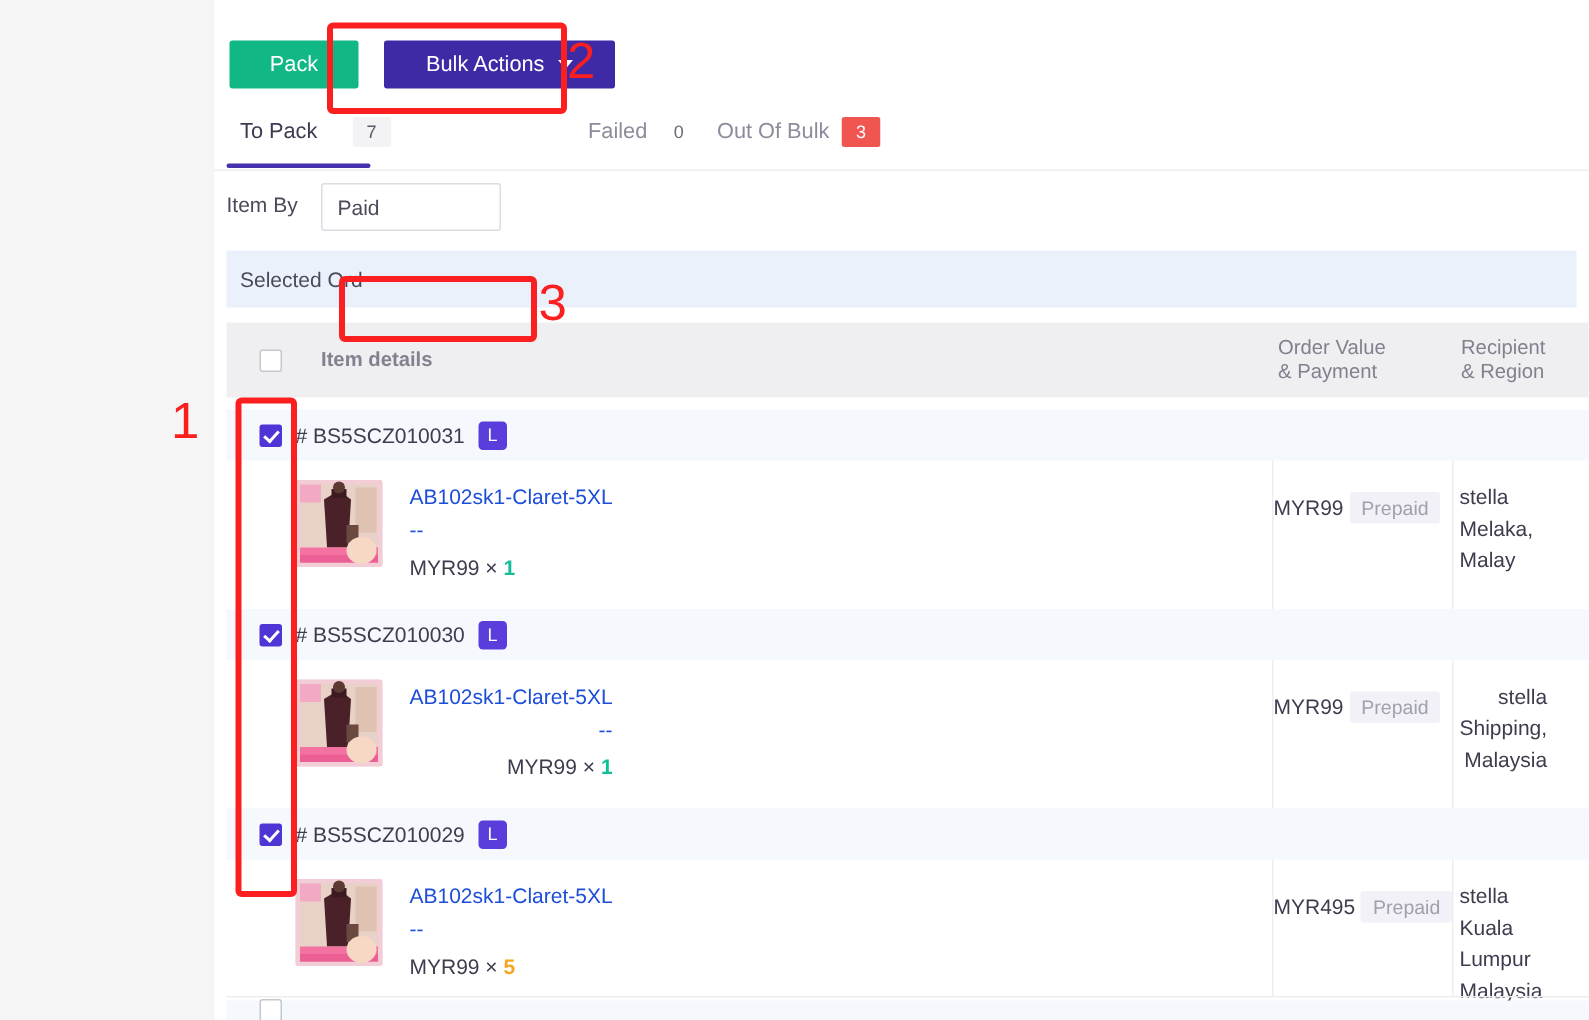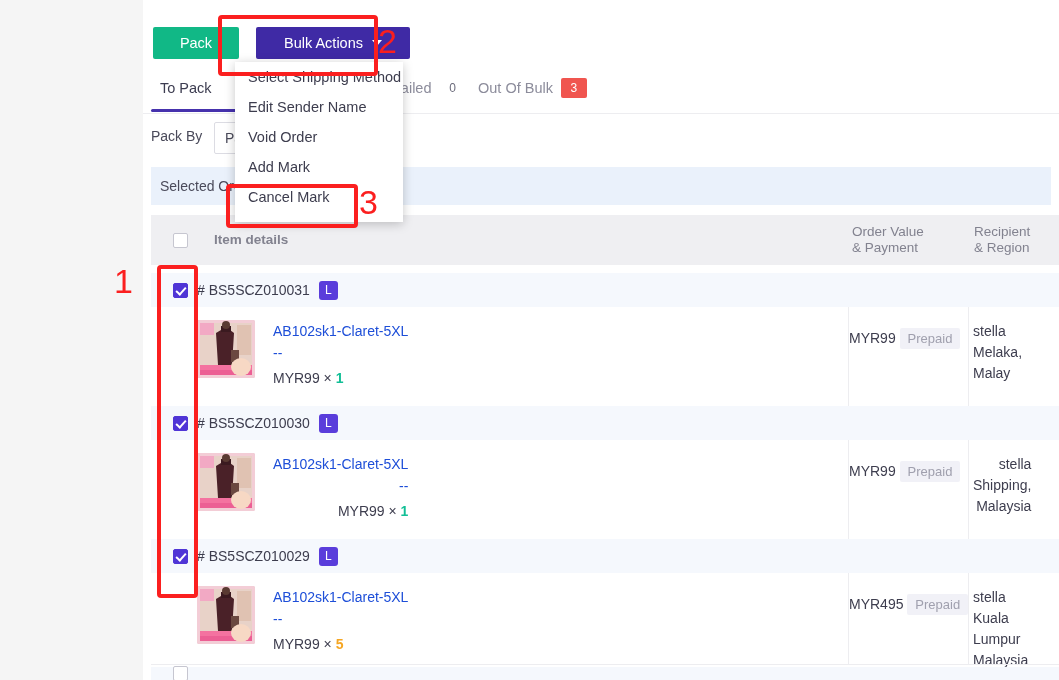--- a/index.html
+++ b/index.html
@@ -158,21 +158,21 @@
     </div>
     <div class="tab" style="left:335px;">
       <span>Out Of Bulk</span>
       <span class="count alert">3</span>
     </div>
     <div class="tab-underline" style="left:8px; top:43px; width:96px;"></div>
   </div>
   <div class="tabs-rule"></div>
 
   <div class="sortrow">
-    <span class="sort-label">Pack By</span>
+    <span class="sort-label">Item By</span>
     <div class="sort-select">
       <span>Paid</span>
     </div>
   </div>
 
   <div class="selected-banner">
     <span>Selected Ord</span>
   </div>
 
   <div class="tbl-head">
@@ -330,27 +330,20 @@
     </div>
   </div>
   <div class="hrule" style="top:664px;"></div>
 
   <div class="order" style="top:667px; height:13px;">
     <div class="order-head" style="height:13px;">
       <span class="chk"></span>
     </div>
   </div>
 
-  <div class="dropdown">
-    <div class="menu-item">Select Shipping Method</div>
-    <div class="menu-item">Edit Sender Name</div>
-    <div class="menu-item">Void Order</div>
-    <div class="menu-item">Add Mark</div>
-    <div class="menu-item">Cancel Mark</div>
-  </div>
 
   <div class="anno-box" style="left:157px; top:265px; width:33px; height:325px;"></div>
   <span class="anno-num" style="left:114px; top:262px;">1</span>
 
   <div class="anno-box" style="left:218px; top:15px; width:152px; height:53px;"></div>
   <span class="anno-num" style="left:378px; top:22px;">2</span>
 
   <div class="anno-box" style="left:226px; top:184px; width:124px; height:36px;"></div>
   <span class="anno-num" style="left:359px; top:183px;">3</span>
 

